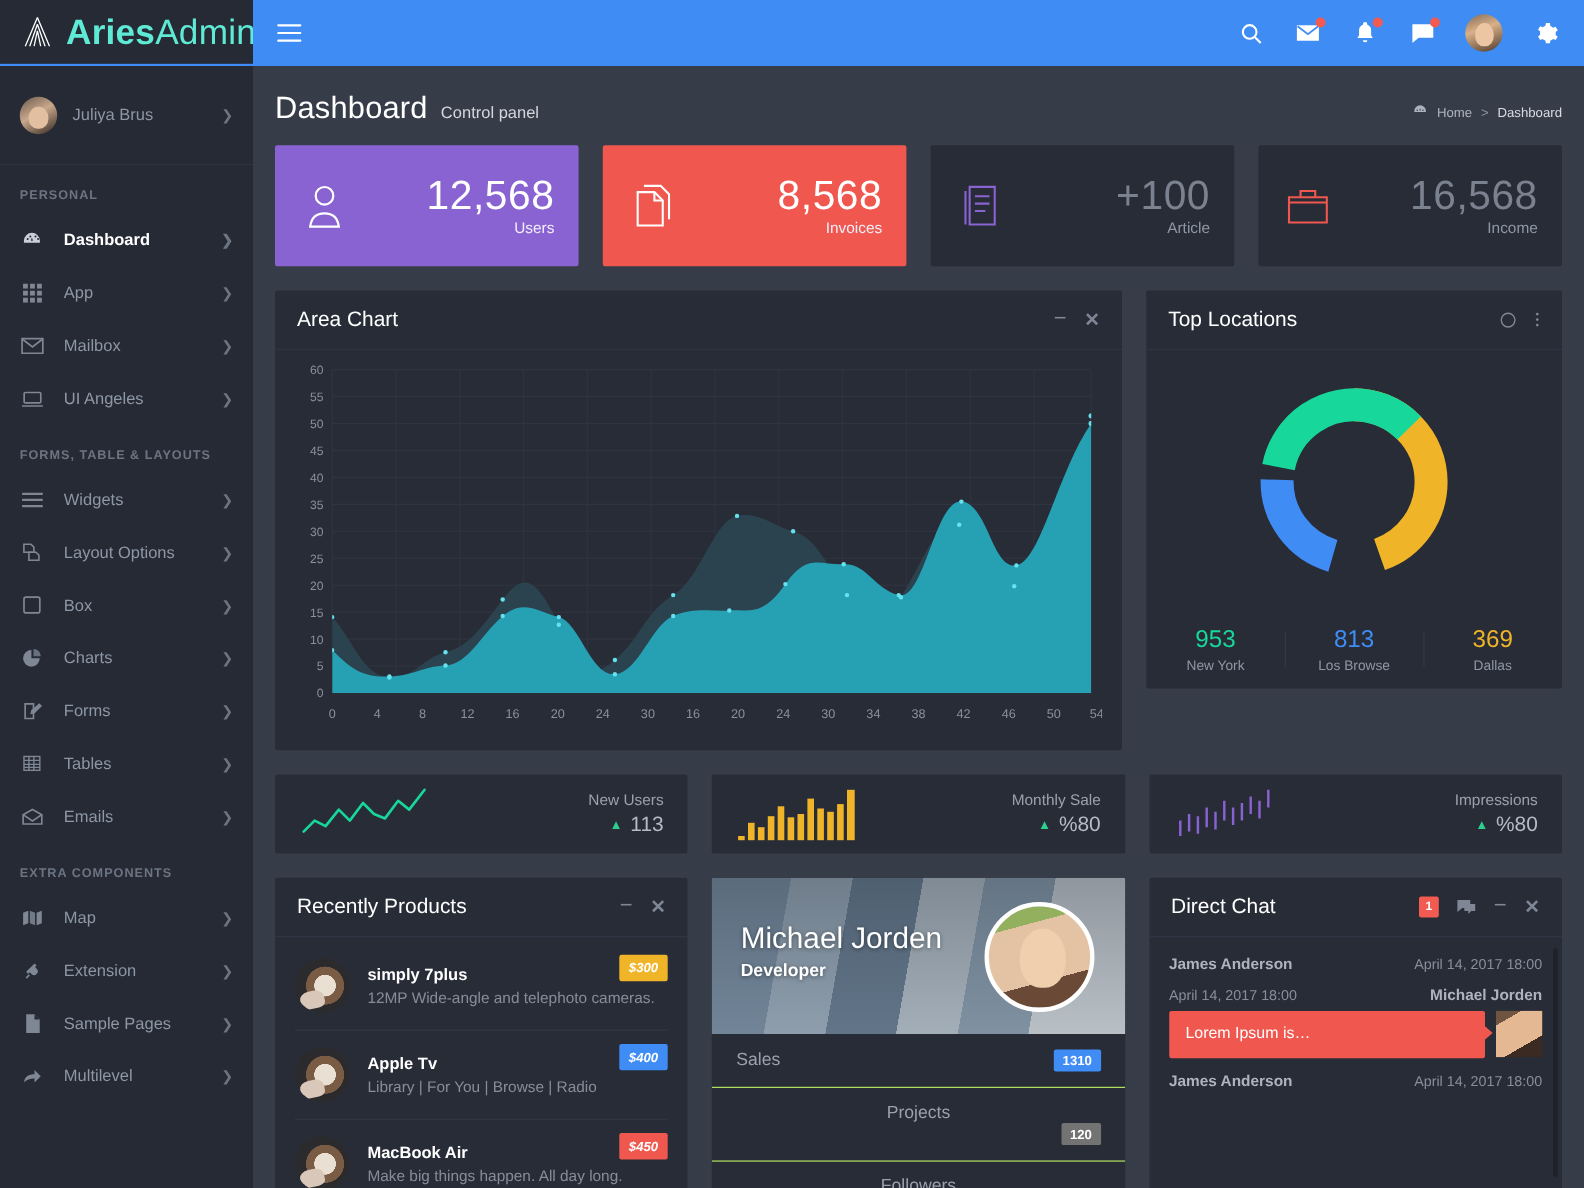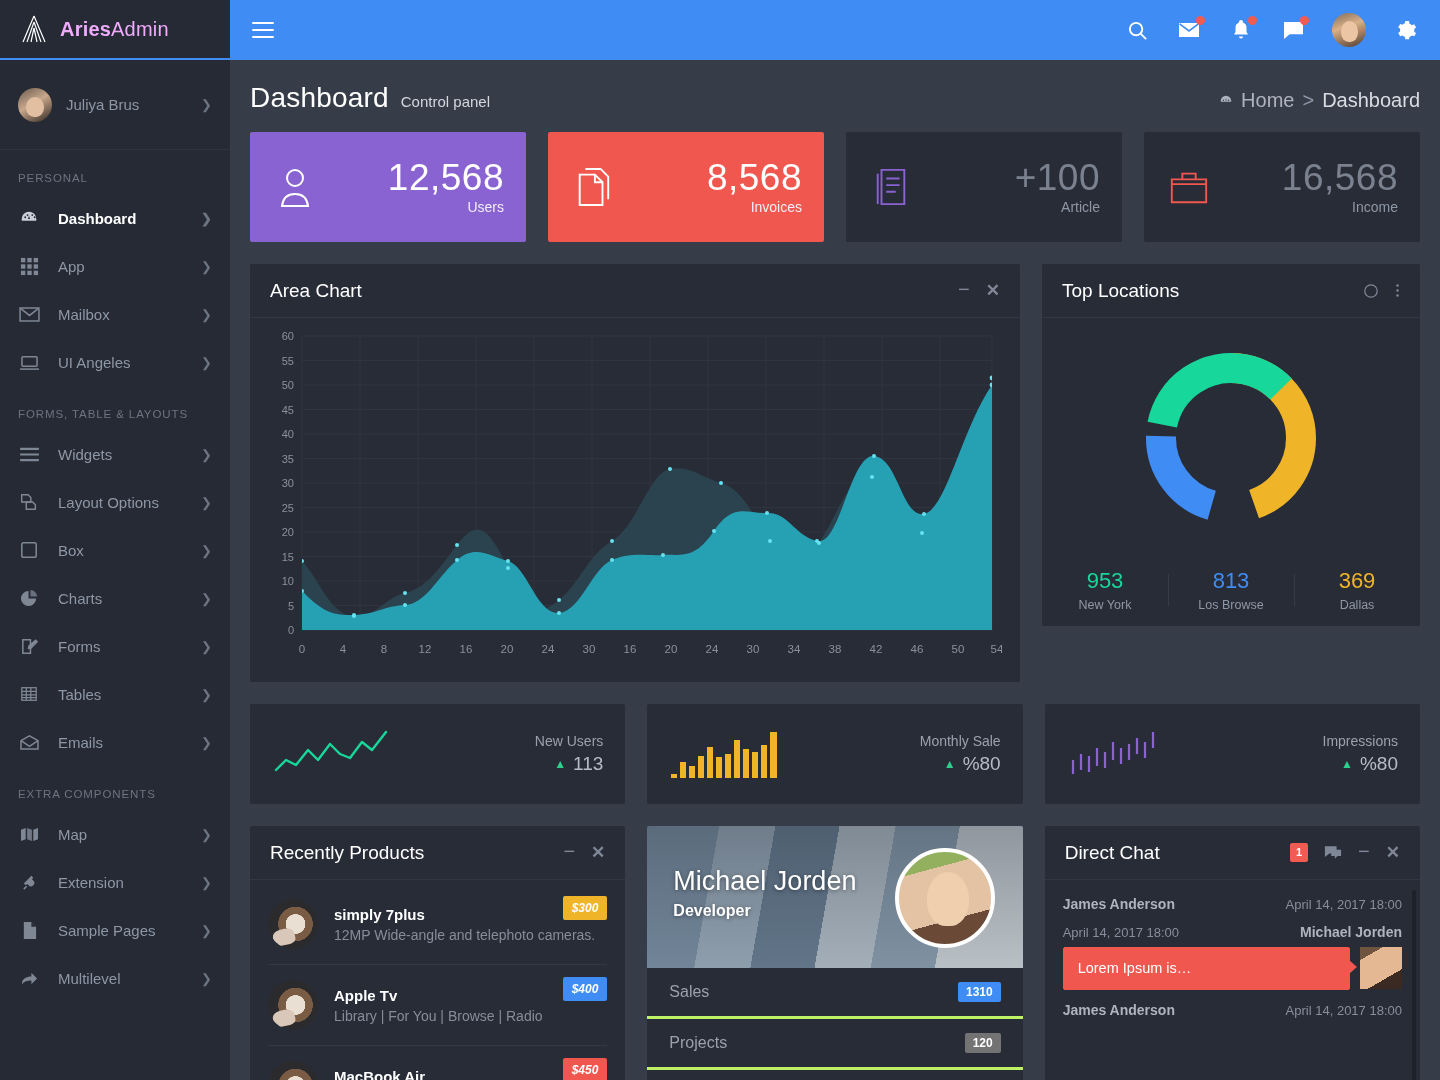--- a/index.html
+++ b/index.html
@@ -12,21 +12,21 @@
   }
   .app { display: flex; width: 1440px; height: 1080px; }
 
   
   .sidebar { width: 230px; flex: 0 0 230px; background: #252a35; height: 1080px; overflow: hidden; position: relative; }
   .brand {
     height: 60px; display: flex; align-items: center; gap: 10px;
     padding: 0 18px; background: #252a35; border-bottom: 2px solid #3f8cf4;
   }
   .brand-logo { width: 32px; height: 32px; flex: 0 0 32px; }
-  .brand-text { font-size: 20px; color: #f0abfc; letter-spacing: .2px; white-space: nowrap; }
+  .brand-text { font-size: 32px; color: #5eead4; letter-spacing: .2px; white-space: nowrap; }
   .brand-text b { font-weight: 700; }
   .brand-text span { font-weight: 300; }
 
   .profile {
     display: flex; align-items: center; gap: 14px; padding: 20px 18px;
     border-bottom: 1px solid #2e3440; height: 90px;
   }
   .avatar-sm {
     width: 34px; height: 34px; flex: 0 0 34px; border-radius: 50%;
     background: linear-gradient(150deg,#7d6a5a 10%,#c9a88c 45%,#4b3d33 90%);
@@ -34,21 +34,21 @@
   }
   .avatar-sm::after {
     content: ""; position: absolute; left: 8px; top: 9px; width: 18px; height: 20px;
     border-radius: 50% 50% 45% 45%; background: #e3bfa2;
   }
   .profile-name { flex: 1; color: #8e97a5; font-size: 15px; }
   .chev { color: #6c7482; font-size: 13px; }
 
   .nav-section {
     padding: 22px 18px 10px; font-size: 11.5px; letter-spacing: .9px;
-    color: #6c7482; text-transform: uppercase;
+    color: #6c7482; text-transform: uppercase; font-weight: bold;
   }
   .nav-item {
     display: flex; align-items: center; gap: 18px; padding: 13px 18px;
     color: #8e97a5; font-size: 15px; cursor: pointer;
   }
   .nav-item.active { color: #ffffff; font-weight: 600; }
   .nav-item .ico { width: 22px; height: 22px; flex: 0 0 22px; display: flex; align-items: center; justify-content: center; }
   .nav-item .lbl { flex: 1; }
   .nav-item svg { display: block; }
 
@@ -75,21 +75,21 @@
   .avatar-top::after {
     content: ""; position: absolute; left: 9px; top: 8px; width: 17px; height: 21px;
     border-radius: 50% 50% 45% 45%; background: #ecc5a4;
   }
 
   
   .content { padding: 0 20px 0 20px; height: 1020px; overflow: hidden; }
   .pagehead { display: flex; align-items: baseline; padding: 22px 0 18px; }
   .ptitle { font-size: 28px; color: #fff; font-weight: 400; letter-spacing: .2px; }
   .psub { font-size: 15px; color: #d3d7de; margin-left: 12px; }
-  .crumbs { margin-left: auto; display: flex; align-items: center; gap: 8px; font-size: 20px; color: #aeb4bf; }
+  .crumbs { margin-left: auto; display: flex; align-items: center; gap: 8px; font-size: 12px; color: #aeb4bf; }
   .crumbs .sep { color: #8e97a5; }
   .crumbs .cur { color: #d8dce3; }
 
   .row { display: flex; gap: 22px; }
 
   
   .stat {
     flex: 1; height: 110px; border-radius: 2px; display: flex; align-items: center;
     padding: 0 22px; position: relative;
   }
@@ -129,21 +129,21 @@
   .donut-body { height: 240px; display: flex; align-items: center; justify-content: center; }
   .loc-stats { display: flex; padding: 10px 0 24px; }
   .loc { flex: 1; text-align: center; position: relative; }
   .loc + .loc::before {
     content: ""; position: absolute; left: 0; top: 6px; bottom: 6px; width: 1px; background: #353b48;
   }
   .loc .num { font-size: 22px; font-weight: 400; }
   .loc .nm { font-size: 12.5px; color: #8e97a5; margin-top: 4px; }
 
   
-  .mini { flex: 1; height: 100px; background: #282c37; border-radius: 2px; display: flex; align-items: center; padding: 0 22px; }
+  .mini { flex: 1; height: 72px; background: #282c37; border-radius: 2px; display: flex; align-items: center; padding: 0 22px; }
   .mini .spark { width: 120px; height: 48px; flex: 0 0 120px; }
   .mini .mtxt { margin-left: auto; text-align: right; }
   .mini .mlbl { font-size: 14px; color: #9aa1ad; }
   .mini .mval { font-size: 19px; color: #b6bcc6; margin-top: 4px; display: flex; align-items: center; justify-content: flex-end; gap: 7px; }
   .mini .up { color: #2dcf8c; font-size: 12px; }
 
   
   .prod-list { padding: 4px 18px 0; }
   .prod {
     display: flex; align-items: center; gap: 16px; padding: 15px 0;
@@ -189,21 +189,21 @@
   .cover-av {
     position: absolute; right: 28px; top: 22px; width: 100px; height: 100px; border-radius: 50%;
     border: 4px solid #fff; overflow: hidden; z-index: 3;
     background: linear-gradient(165deg,#93b05e 0 22%, #e3c3a4 22% 70%, #6a4a36 70% 100%);
   }
   .cover-av::after {
     content: ""; position: absolute; left: 28px; top: 20px; width: 42px; height: 54px;
     border-radius: 50% 50% 45% 45%; background: #f0cfae;
   }
   .pstat { display: flex; align-items: center; padding: 14px 22px; }
-  .pstat + .pstat { border-top: 3px solid #bef264; }
+  .pstat + .pstat { border-top: 1px solid #bef264; flex-direction: column; }
   .pstat .k { font-size: 16px; color: #9aa1ad; }
   .pstat .v {
     margin-left: auto; color: #fff; font-size: 12px; font-weight: 700;
     border-radius: 2px; padding: 3px 8px;
   }
 
   
   .chat-body { padding: 16px 18px 0; position: relative; height: 224px; overflow: hidden; }
   .chat-scroll { position: absolute; right: 4px; top: 10px; bottom: 6px; width: 4px; background: #1e2129; border-radius: 2px; }
   .msg { margin-bottom: 12px; }

